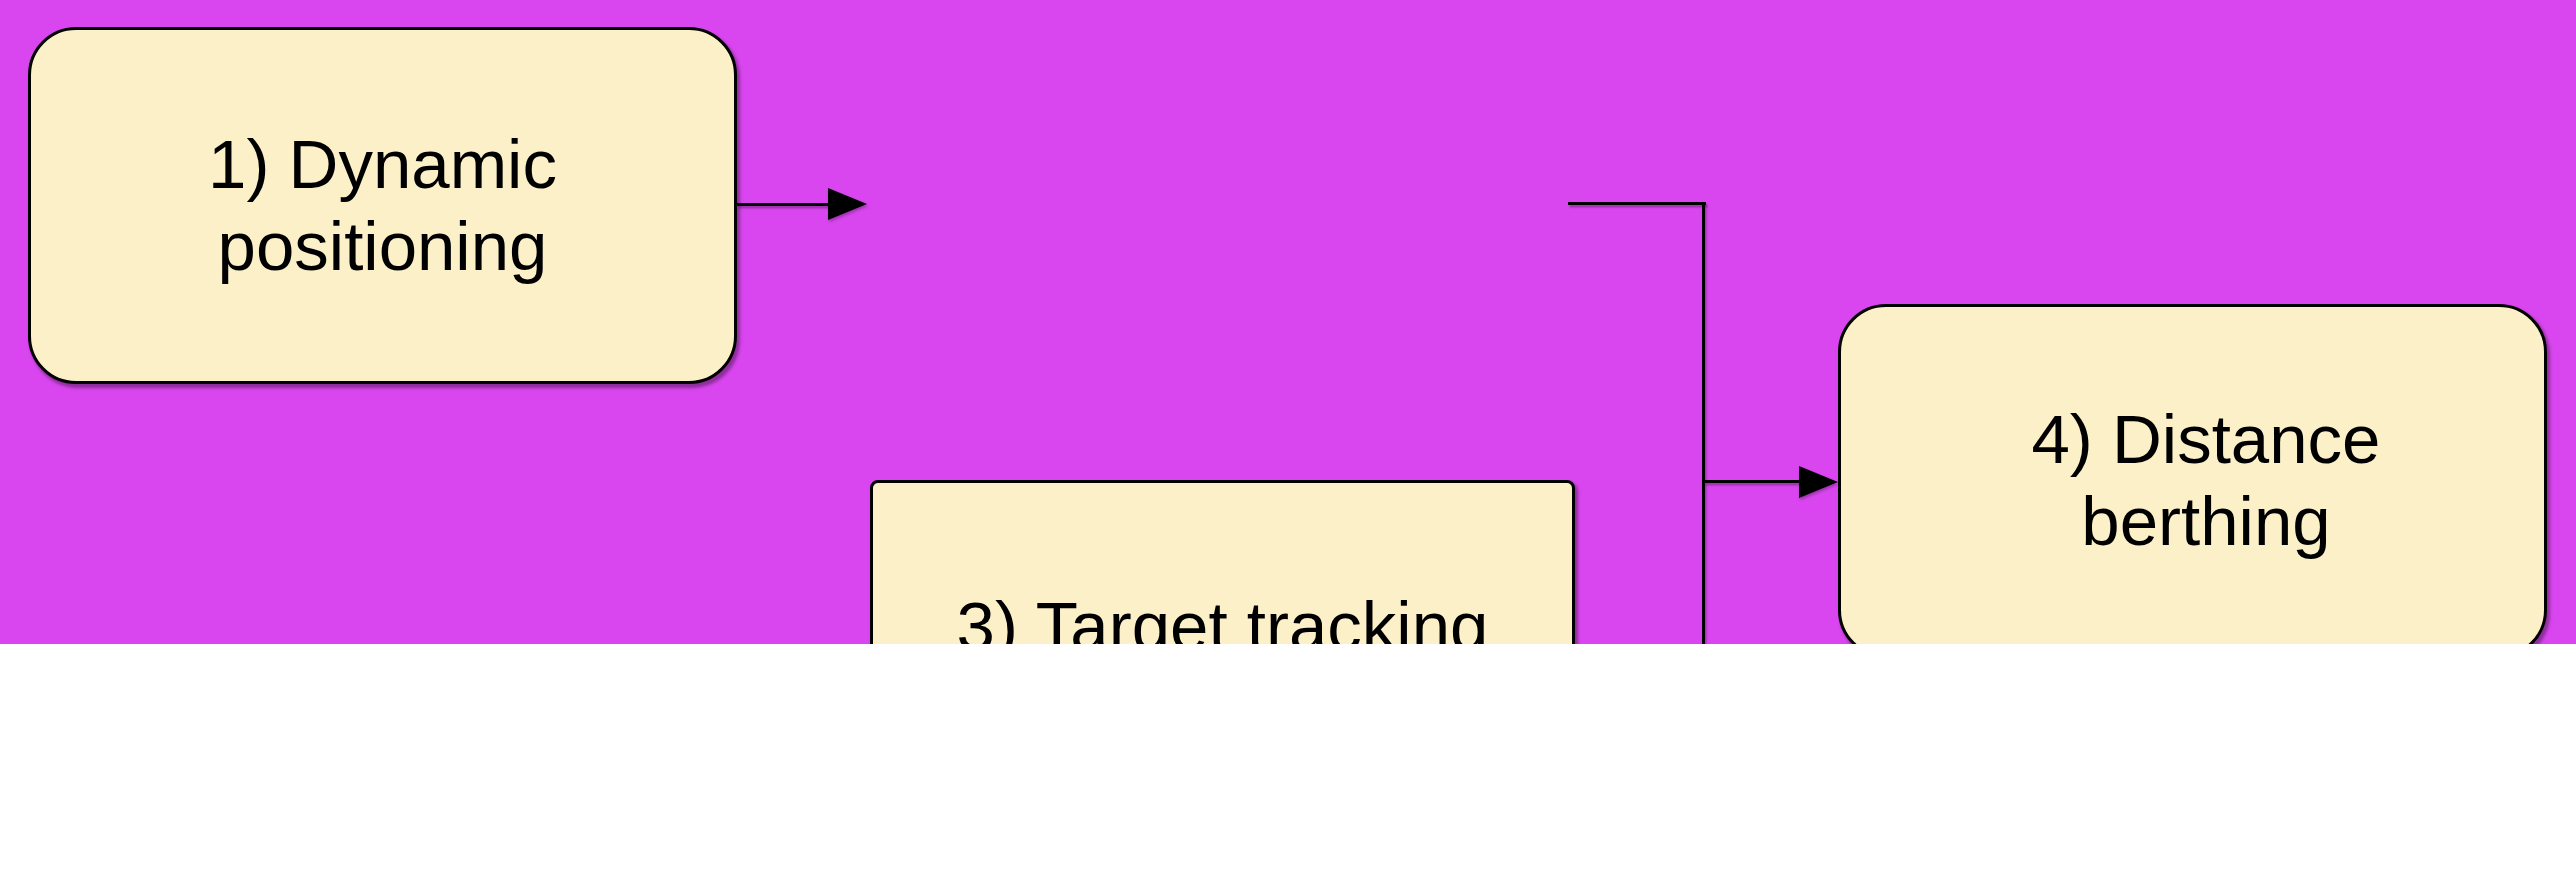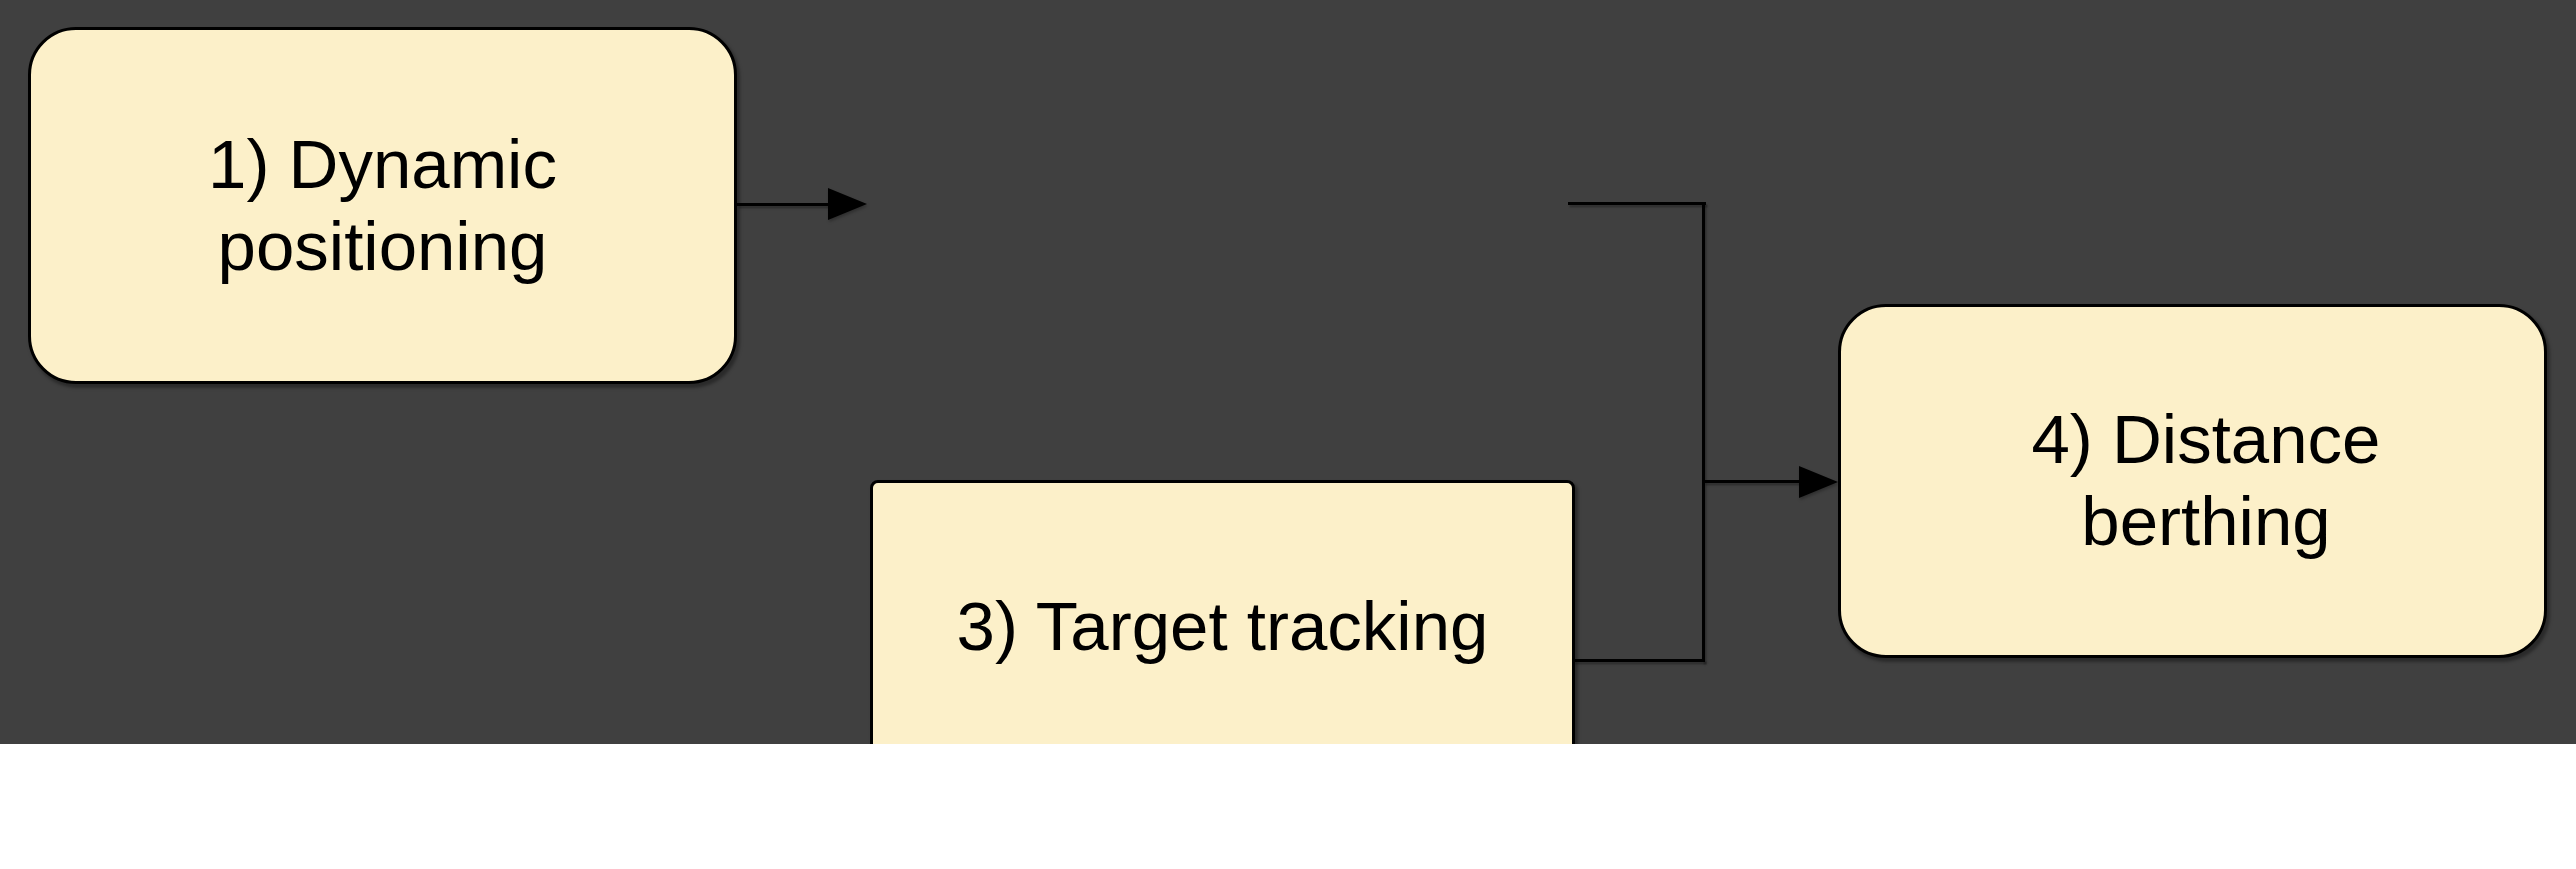--- a/index.html
+++ b/index.html
@@ -3,22 +3,22 @@
 <meta charset="utf-8">
 <style>
   html, body {
     margin: 0;
     padding: 0;
     background: #ffffff;
   }
   .canvas {
     position: relative;
     width: 2576px;
-    height: 744px;
-    background: #404040;
+    height: 644px;
+    background: #d946ef;
     overflow: hidden;
     font-family: "Liberation Sans", "DejaVu Sans", sans-serif;
   }
   
   .node {
     position: absolute;
     box-sizing: border-box;
     background: #FCF0C9;
     border: 3.2px solid #000000;
     border-radius: 48px;

